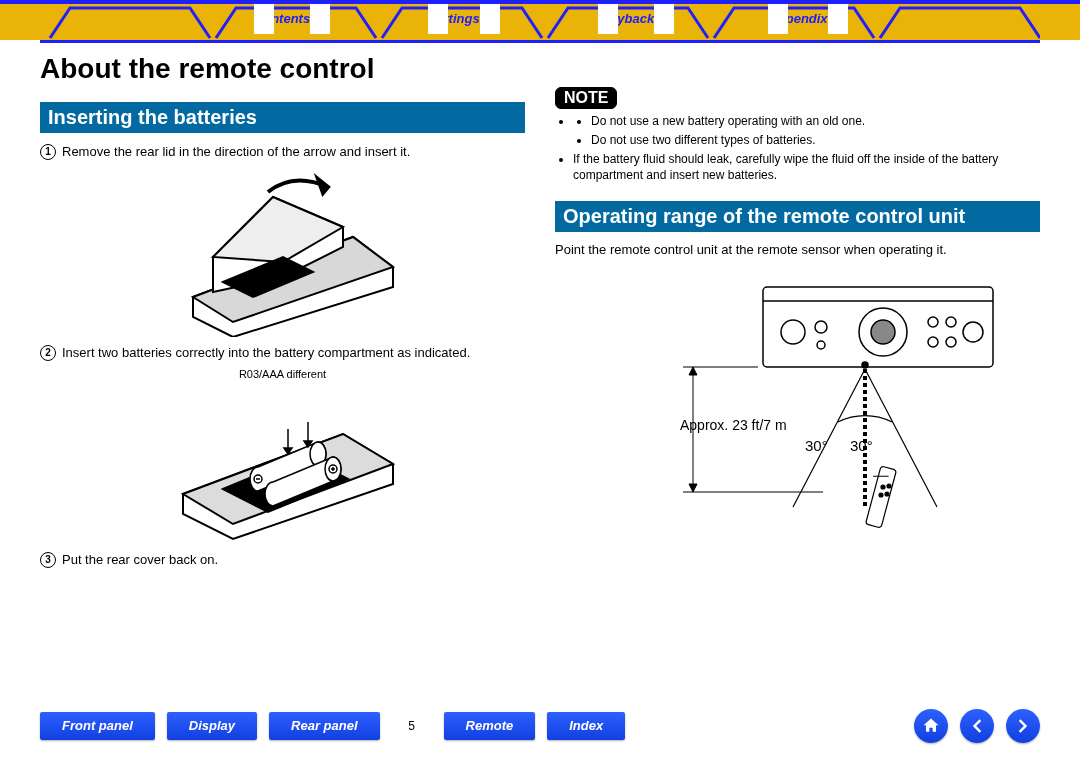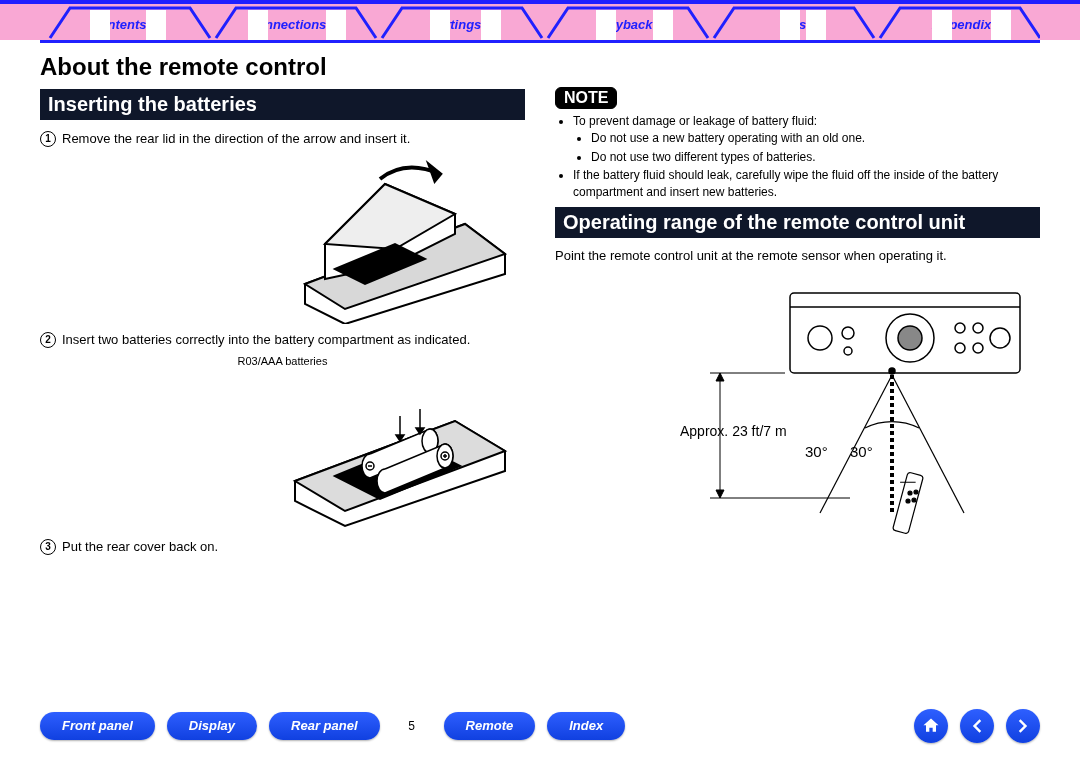--- a/index.html
+++ b/index.html
@@ -1,34 +1,34 @@
 <!DOCTYPE html>
 <html><head>
 <meta charset="utf-8">
 <style>
 body{margin:0;font-family:Arial,Helvetica,sans-serif;font-size:13px;background:#fff;color:#000;width:1080px;height:761px;position:relative;overflow:hidden}
 .topline{height:4px;background:#2020ff;width:100%}
-.tabs{display:flex;align-items:flex-end;justify-content:center;gap:12px;height:36px;background:#f9a8d4;padding:0 40px}
+.tabs{display:flex;align-items:flex-start;justify-content:center;gap:12px;height:36px;background:#eab308;padding:0 40px}
 .tab{position:relative;width:160px;height:30px;text-align:center;line-height:30px;color:#2020ff;font-weight:bold;font-style:italic;cursor:pointer}
 .tab:before,.tab:after{content:"";position:absolute;top:0;width:20px;height:30px;background:#fff}
 .midline{height:3px;background:#2020ff;width:calc(100% - 80px);margin:0 40px}
 .content{padding:6px 40px 0 40px;display:flex;gap:30px}
 .col{flex:1}
-h1{font-size:24px;font-weight:bold;margin:4px 0 8px 0}
-h2{background:#0f172a;color:#fff;font-size:20px;font-weight:bold;padding:4px 8px;margin:0 0 10px 0}
+h1{font-size:28px;font-weight:bold;margin:4px 0 0 0}
+h2{background:#0369a1;color:#fff;font-size:20px;font-weight:bold;padding:4px 8px;margin:17px 0 10px 0}
 .step{display:flex;gap:6px;margin-bottom:6px;line-height:1.4}
 .circ{display:inline-flex;align-items:center;justify-content:center;width:14px;height:14px;border:1.5px solid #000;border-radius:50%;font-size:10px;font-weight:bold;flex:0 0 14px;margin-top:1px}
-.illus{text-align:right;margin:4px 0}
+.illus{text-align:center;margin:4px 0}
 .notewrap{border:1px solid #000;border-radius:6px;display:inline-block;padding:1px 8px;font-weight:bold;font-size:16px;margin-bottom:4px}
 ul.notes{margin:0 0 6px 0;padding-left:18px;font-size:12px;line-height:1.4}
 ul.notes ul{padding-left:18px}
 ul.notes li{list-style-type:disc;margin-bottom:2px}
 .rightcol{padding-top:4px}
 .bottombar{position:absolute;bottom:18px;left:40px;right:40px;display:flex;align-items:center;gap:12px}
-.pill{background:linear-gradient(#2e5fff,#1040e0);color:#fff;font-weight:bold;font-style:italic;border-radius:14px;height:28px;line-height:28px;padding:0 22px;cursor:pointer;box-shadow:0 1px 2px rgba(0,0,0,0.3)}
+.pill{background:linear-gradient(#2e5fff,#1040e0);color:#fff;font-weight:bold;font-style:italic;border-radius:2px;height:28px;line-height:28px;padding:0 22px;cursor:pointer;box-shadow:0 1px 2px rgba(0,0,0,0.3)}
 .pagenum{width:40px;text-align:center;font-size:12px}
 .spacer{flex:1}
 .roundbtn{width:34px;height:34px;border-radius:50%;background:linear-gradient(#2e5fff,#1040e0);display:flex;align-items:center;justify-content:center;cursor:pointer;box-shadow:0 1px 2px rgba(0,0,0,0.3)}
 .roundbtn svg{width:20px;height:20px;fill:#fff}
 .battlabel{font-size:11px;text-align:center;margin-bottom:2px}
 </style>
 </head>
 <body>
 
 <div class="topline"></div>
@@ -37,24 +37,22 @@
     <g fill="none" stroke="#2020ff" stroke-width="3">
       <path d="M 10 34 L 30 4 L 150 4 L 170 34"></path>
       <path d="M 176 34 L 196 4 L 316 4 L 336 34"></path>
       <path d="M 342 34 L 362 4 L 482 4 L 502 34"></path>
       <path d="M 508 34 L 528 4 L 648 4 L 668 34"></path>
       <path d="M 674 34 L 694 4 L 814 4 L 834 34"></path>
       <path d="M 840 34 L 860 4 L 980 4 L 1000 34"></path>
     </g>
   </svg>
   <div class="tab">Contents</div>
-  <div class="tab">Connections</div>
   <div class="tab">Settings</div>
   <div class="tab">Playback</div>
-  <div class="tab">Tips</div>
   <div class="tab">Appendix</div>
 </div>
 <div class="midline"></div>
 
 <div class="content">
   <div class="col">
     <h1>About the remote control</h1>
     <h2>Inserting the batteries</h2>
     <div class="step">
       <span class="circ">1</span>
@@ -72,21 +70,21 @@
         <g stroke="#000" stroke-width="4" fill="#000">
           <path d="M 115 25 Q 140 5 175 20" fill="none"></path>
           <path d="M 175 20 L 165 12 L 170 26 Z"></path>
         </g>
       </svg>
     </div>
     <div class="step">
       <span class="circ">2</span>
       <span>Insert two batteries correctly into the battery compartment as indicated.</span>
     </div>
-    <div class="battlabel">R03/AAA batteries</div>
+    <div class="battlabel">R03/AAA different</div>
     <div class="illus">
       <svg width="260" height="160" viewBox="0 0 260 160">
         <g stroke="#000" stroke-width="2" fill="#fff">
           <path d="M 30 110 L 190 50 L 240 80 L 240 100 L 80 155 L 30 130 Z"></path>
           <path d="M 30 110 L 190 50 L 240 80 L 80 140 Z" fill="#dcdcdc"></path>
           <path d="M 70 105 L 150 72 L 195 95 L 115 128 Z" fill="#000"></path>
         </g>
         <g stroke="#000" stroke-width="1.5">
           <ellipse cx="105" cy="95" rx="8" ry="12" fill="#fff"></ellipse>
           <path d="M 105 83 L 165 58 A 8 12 0 0 1 165 82 L 105 107" fill="#fff"></path>
@@ -111,21 +109,21 @@
     <div class="step">
       <span class="circ">3</span>
       <span>Put the rear cover back on.</span>
     </div>
   </div>
 
   <div class="col rightcol">
     <div style="height:34px"></div>
     <div class="notewrap" style="background:#000;color:#fff;border-color:#000">NOTE</div>
     <ul class="notes">
-      <li><span>To prevent damage or leakage of battery fluid:</span>
+      <li>
         <ul>
           <li>Do not use a new battery operating with an old one.</li>
           <li>Do not use two different types of batteries.</li>
         </ul>
       </li>
       <li>If the battery fluid should leak, carefully wipe the fluid off the inside of the battery compartment and insert new batteries.</li>
     </ul>
 
     <h2>Operating range of the remote control unit</h2>
     <div style="margin-bottom:20px">Point the remote control unit at the remote sensor when operating it.</div>

